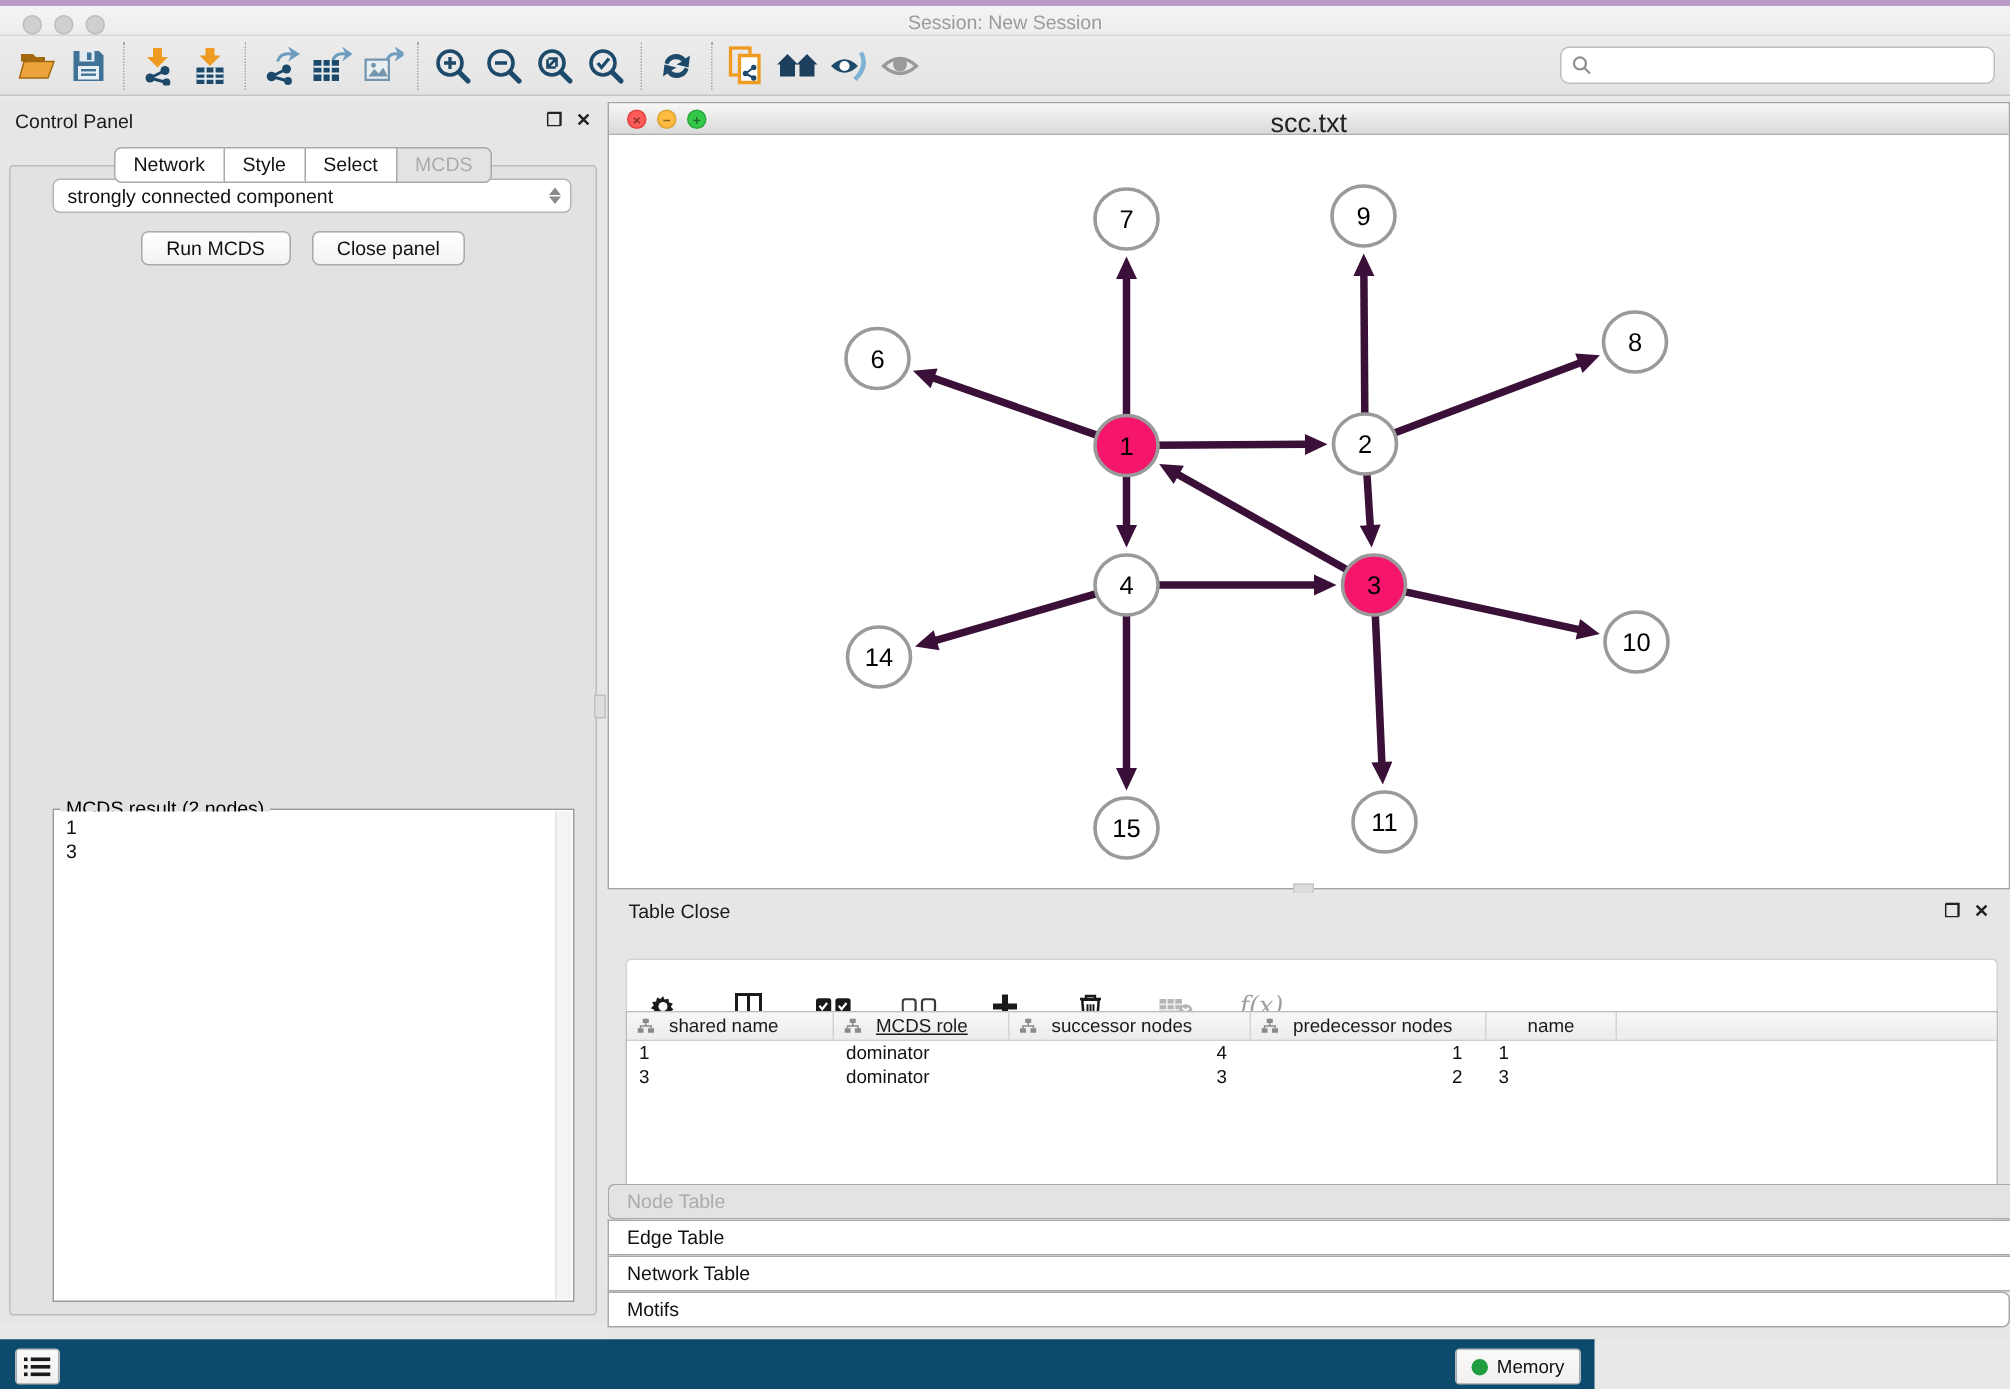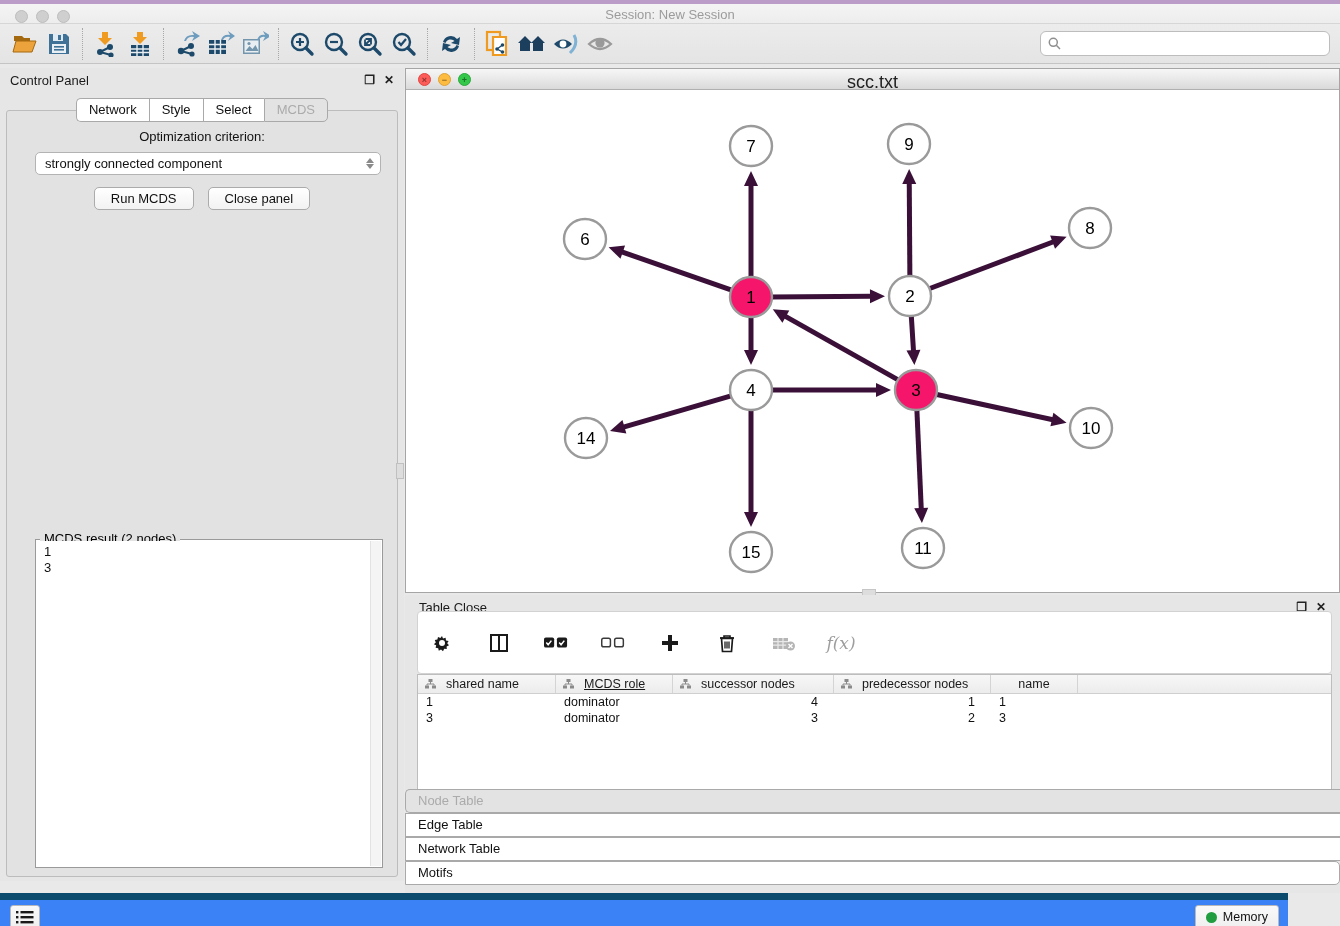--- a/index.html
+++ b/index.html
@@ -57,35 +57,35 @@
   .mac { position:absolute; top:4px; width:13px; height:13px; border-radius:50%; font-size:9px; line-height:12px;
     text-align:center; color:rgba(0,0,0,.45); font-weight:bold; }
   .netcanvas { position:absolute; left:0; top:21px; right:0; bottom:0; background:#fff; }
 
   
   .vgrip { position:absolute; left:396px; top:463px; width:8px; height:16px; background:#ddd; border:1px solid #c0c0c0; }
   .hgrip { position:absolute; left:862px; top:589px; width:14px; height:7px; background:#ddd; border:1px solid #c6c6c6; }
 
   
   .tpanel { position:absolute; left:405px; top:595px; width:935px; height:298px; background:#e6e6e6; }
-  .tp-toolbar { position:absolute; left:12px; right:8px; top:16px; height:63px; background:#fff;
+  .tp-toolbar { position:absolute; left:12px; right:8px; top:44px; height:63px; background:#fff;
     border:1px solid #d2d2d2; border-radius:4px; display:flex; align-items:center; padding-left:12px; gap:33px; }
   .tico { width:24px; height:24px; display:flex; align-items:center; justify-content:center; }
   .fx { font-family:"DejaVu Serif", serif; font-style:italic; font-size:17px; color:#9e9e9e; }
   .ttable { position:absolute; left:12px; right:8px; top:79px; bottom:38px; background:#fff; border:1px solid #bdbdbd; overflow:hidden; }
   .thead { display:flex; height:19px; background:linear-gradient(#f7f7f7,#ececec); border-bottom:1px solid #cfcfcf; }
   .thcell { display:flex; align-items:center; font-size:12.5px; color:#1a1a1a; border-right:1px solid #d4d4d4;
     padding-left:7px; gap:10px; overflow:hidden; }
   .thcell.center { justify-content:center; padding-left:0; gap:6px; }
   .trow { display:flex; height:16px; font-size:12.5px; color:#111; }
   .tcell { overflow:hidden; white-space:nowrap; }
   .tabs-bottom { position:absolute; left:0; right:0; bottom:8px; display:flex; justify-content:center;flex-direction:column; }
 
   
-  .statusbar { position:absolute; left:0; top:893px; width:1288px; height:33px; background:#3b82f6; border-top:7px solid #0c4a6e; }
+  .statusbar { position:absolute; left:0; top:893px; width:1063px; height:33px; background:#0c4a6e; border-top:1px solid #0c4a6e; }
   .sbtn { position:absolute; top:5px; height:24px; background:linear-gradient(#fafafa,#efefef);
     border:1px solid #b9b9b9; border-radius:3px; display:flex; align-items:center; justify-content:center; }
   .sbtn.left { left:10px; width:30px; }
   .sbtn.right { right:9px; padding:0 10px; gap:6px; font-size:12.5px; color:#111; }
   .gdot { width:11px; height:11px; border-radius:50%; }
 </style>
 </head>
 <body>
 
 <div class="titlebar">
@@ -237,21 +237,20 @@
     <span class="wbtn">❐</span>
     <span class="wbtn">✕</span>
   </div>
   <div class="tabrow" id="cp-tabs">
       <div class="tab">Network</div>
       <div class="tab">Style</div>
       <div class="tab">Select</div>
       <div class="tab sel">MCDS</div>
     </div>
   <div class="cpanel-body">
-    <div class="opt-label">Optimization criterion:</div>
     <div class="selectbox">
       <span>strongly connected component</span>
       <span class="sp"></span>
       <span class="updown">
           <i class="up"></i>
           <i class="dn"></i>
         </span>
     </div>
     <div class="btnrow">
       <button class="pbtn">Run MCDS</button>

